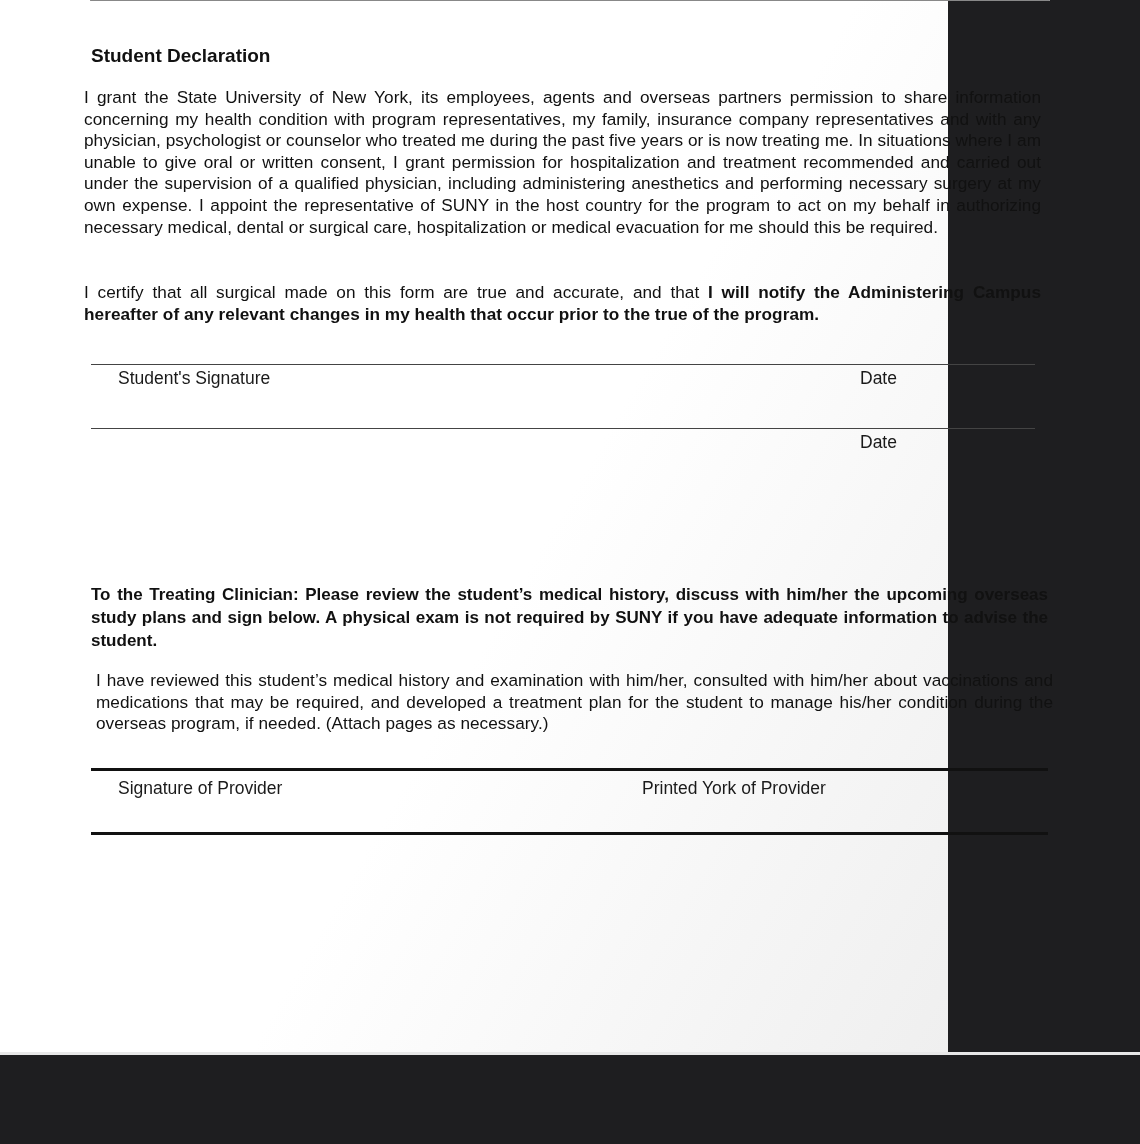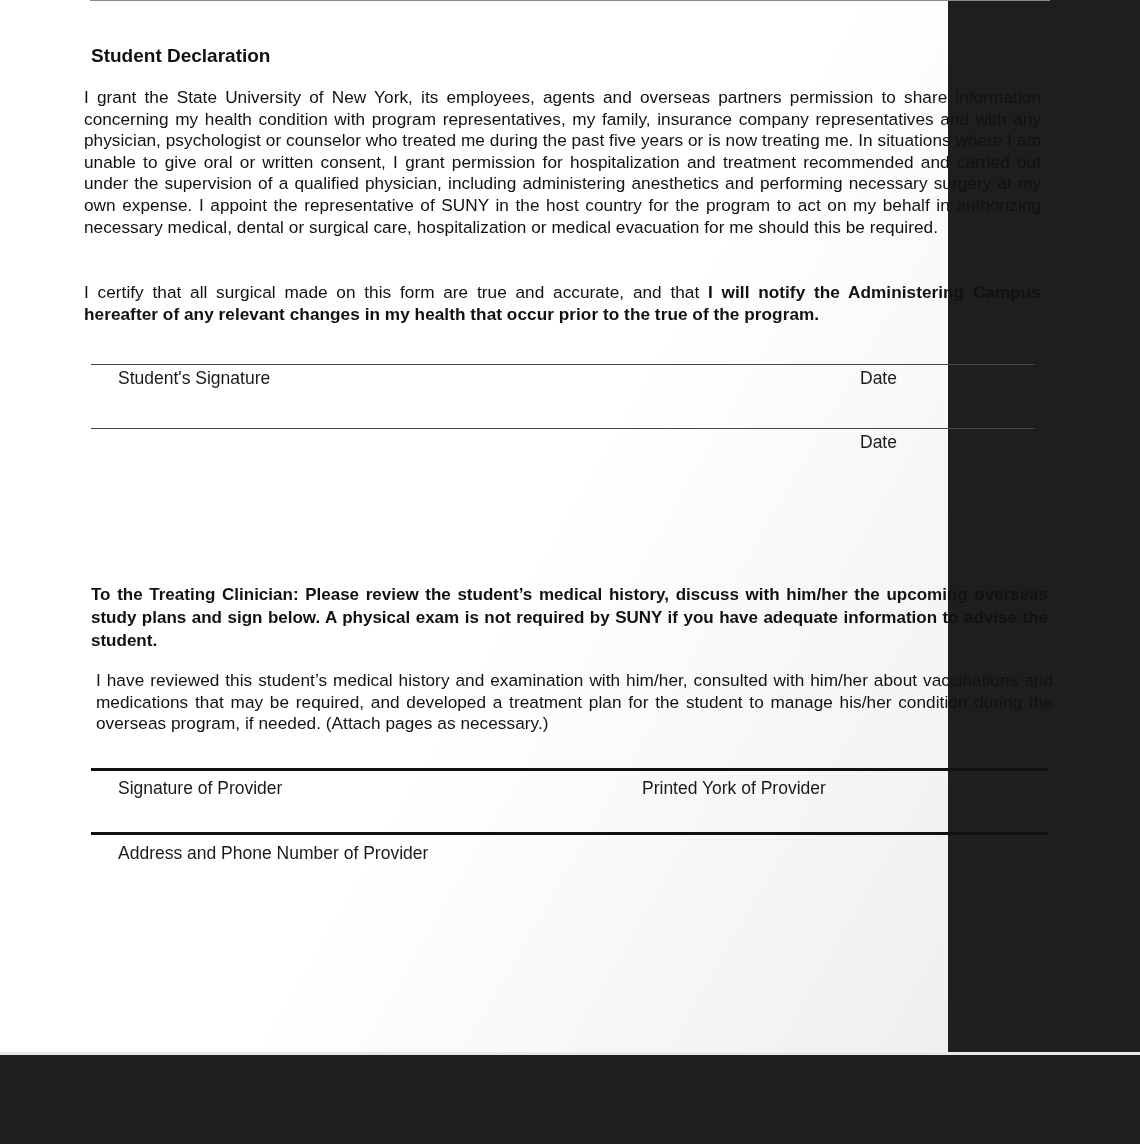--- a/index.html
+++ b/index.html
@@ -72,16 +72,15 @@
 
   <div class="clin-bold">To the Treating Clinician: Please review the student’s medical history, discuss with him/her the upcoming overseas study plans and sign below. A physical exam is not required by SUNY if you have adequate information to advise the student.</div>
 
   <div class="text-block" style="top:670px;margin-left:12px;">I have reviewed this student’s medical history and examination with him/her, consulted with him/her about vaccinations and medications that may be required, and developed a treatment plan for the student to manage his/her condition during the overseas program, if needed. (Attach pages as necessary.)</div>
 
   <div class="sig-line provider" style="top:768px;"></div>
   <div class="sig-label" style="left:91px; top:778px;">Signature of Provider</div>
   <div class="sig-label" style="left:615px; top:778px;">Printed York of Provider</div>
 
   <div class="sig-line provider" style="top:832px;"></div>
-  <div class="sig-label" style="left:91px; top:843px;">Address and Phone Number of Provider</div>
 
   <div class="page-bottom-edge"></div>
 </div>
 
 </body></html>

